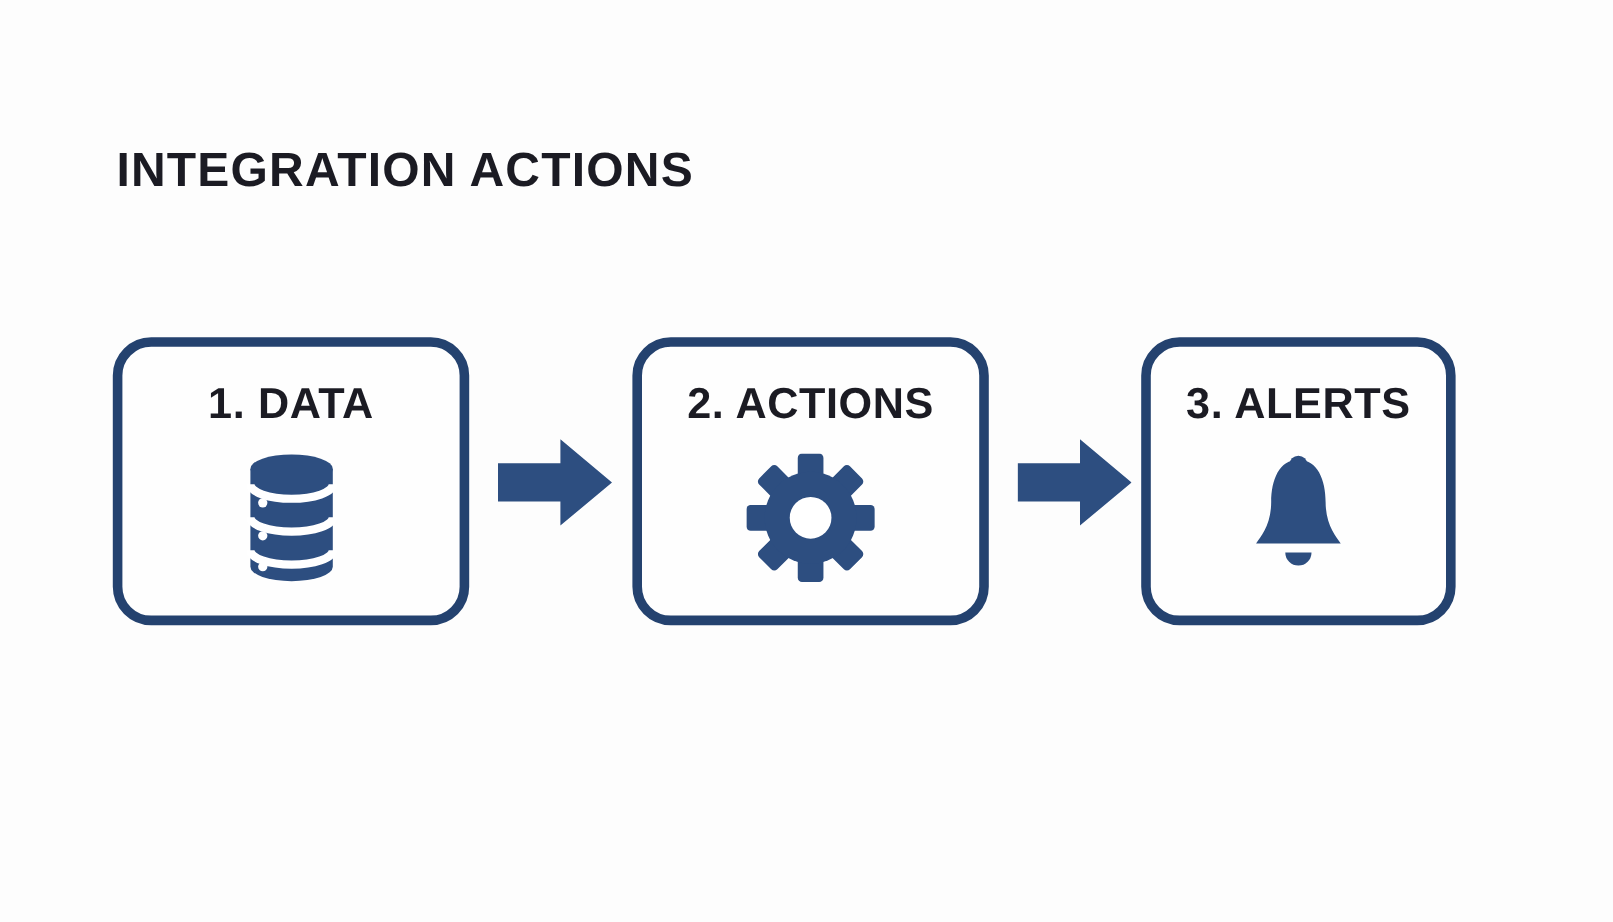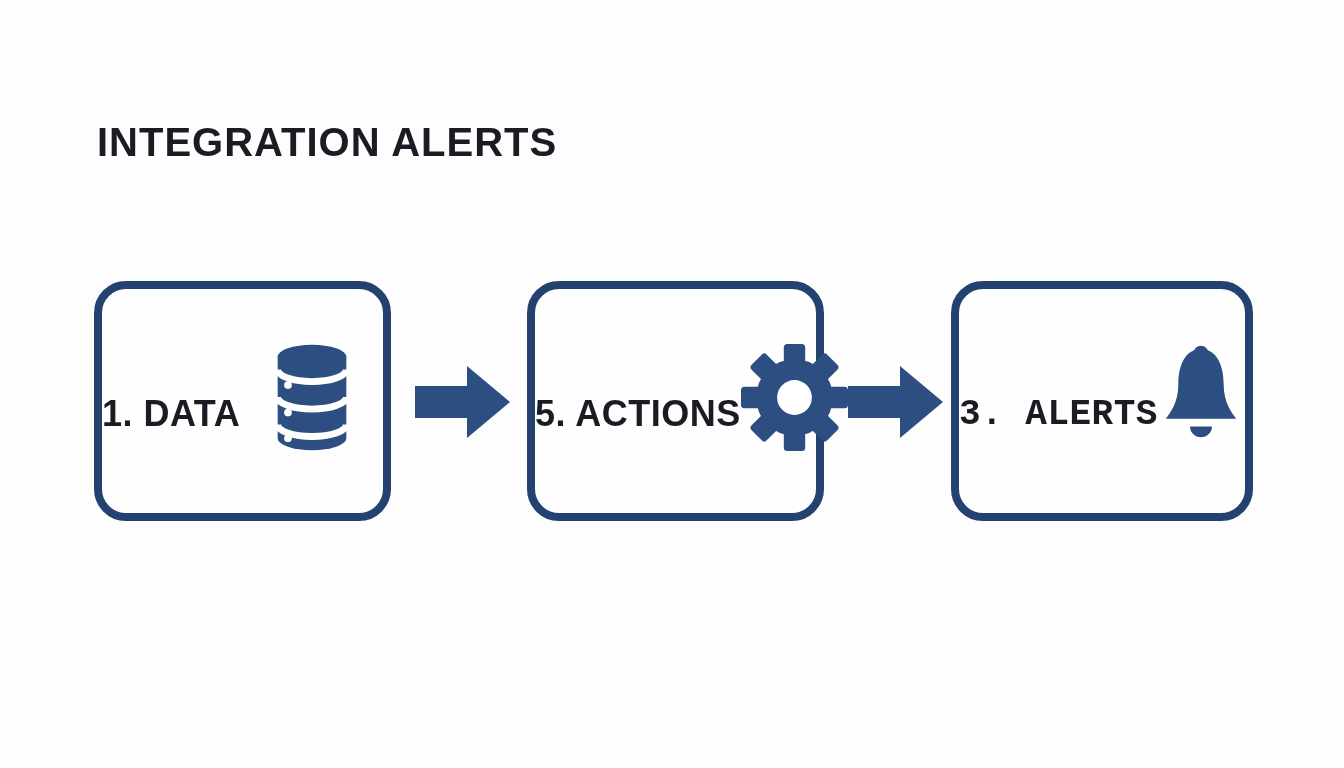--- a/index.html
+++ b/index.html
@@ -31,25 +31,26 @@
     color: var(--text-dark);
   }
   .step-box {
     position: absolute;
     top: 281px;
     height: 240px;
     background: var(--box-bg);
     border: 8px solid var(--accent-navy);
     border-radius: 32px;
     display: flex;
+    flex-direction: column;
     align-items: center;
   }
   .step-box.b1 { left: 94px;  width: 297px; }
   .step-box.b2 { left: 527px; width: 297px; }
-  .step-box.b3 { left: 951px; width: 302px; font-family: Liberation Mono, monospace; }
+  .step-box.b3 { left: 951px; width: 262px; }
   .step-label {
     margin-top: 26px;
     font-size: 36px;
     font-weight: 700;
     letter-spacing: 0.5px;
     color: var(--text-dark);
     white-space: nowrap;
   }
   .step-icon {
     flex: 1;
@@ -68,21 +69,21 @@
   .arrow.a1 { left: 415px; }
   .arrow.a2 { left: 848px; }
   svg { display: block; }
 </style>
 </head>
 <body>
 
 <div class="canvas">
 
   <div class="title">
-    <div>INTEGRATION ALERTS</div>
+    <div>INTEGRATION ACTIONS</div>
   </div>
 
   <div class="step-box b1">
     <div class="step-label">1. DATA</div>
     <div class="step-icon">
       <svg width="86" height="109" viewBox="0 0 100 127" fill="currentColor" aria-hidden="true">
         <ellipse cx="50" cy="16" rx="40" ry="14"></ellipse>
         <path d="M10 16 L10 111 a40 14 0 0 0 80 0 L90 16 Z"></path>
         <path d="M10 31 a40 14 0 0 0 80 0" stroke="#ffffff" stroke-width="8" fill="none"></path>
         <path d="M10 63 a40 14 0 0 0 80 0" stroke="#ffffff" stroke-width="8" fill="none"></path>
@@ -94,21 +95,21 @@
     </div>
   </div>
 
   <div class="arrow a1">
     <svg width="95" height="80" viewBox="0 0 95 80" fill="currentColor" aria-hidden="true">
       <polygon points="0,24 52,24 52,4 95,40 52,76 52,56 0,56"></polygon>
     </svg>
   </div>
 
   <div class="step-box b2">
-    <div class="step-label">5. ACTIONS</div>
+    <div class="step-label">2. ACTIONS</div>
     <div class="step-icon">
       <svg width="107" height="107" viewBox="0 0 120 120" fill="currentColor" aria-hidden="true">
         <g>
           <rect x="48" y="0" width="24" height="26" rx="4" transform="rotate(0 60 60)"></rect>
           <rect x="48" y="0" width="24" height="26" rx="4" transform="rotate(45 60 60)"></rect>
           <rect x="48" y="0" width="24" height="26" rx="4" transform="rotate(90 60 60)"></rect>
           <rect x="48" y="0" width="24" height="26" rx="4" transform="rotate(135 60 60)"></rect>
           <rect x="48" y="0" width="24" height="26" rx="4" transform="rotate(180 60 60)"></rect>
           <rect x="48" y="0" width="24" height="26" rx="4" transform="rotate(225 60 60)"></rect>
           <rect x="48" y="0" width="24" height="26" rx="4" transform="rotate(270 60 60)"></rect>

